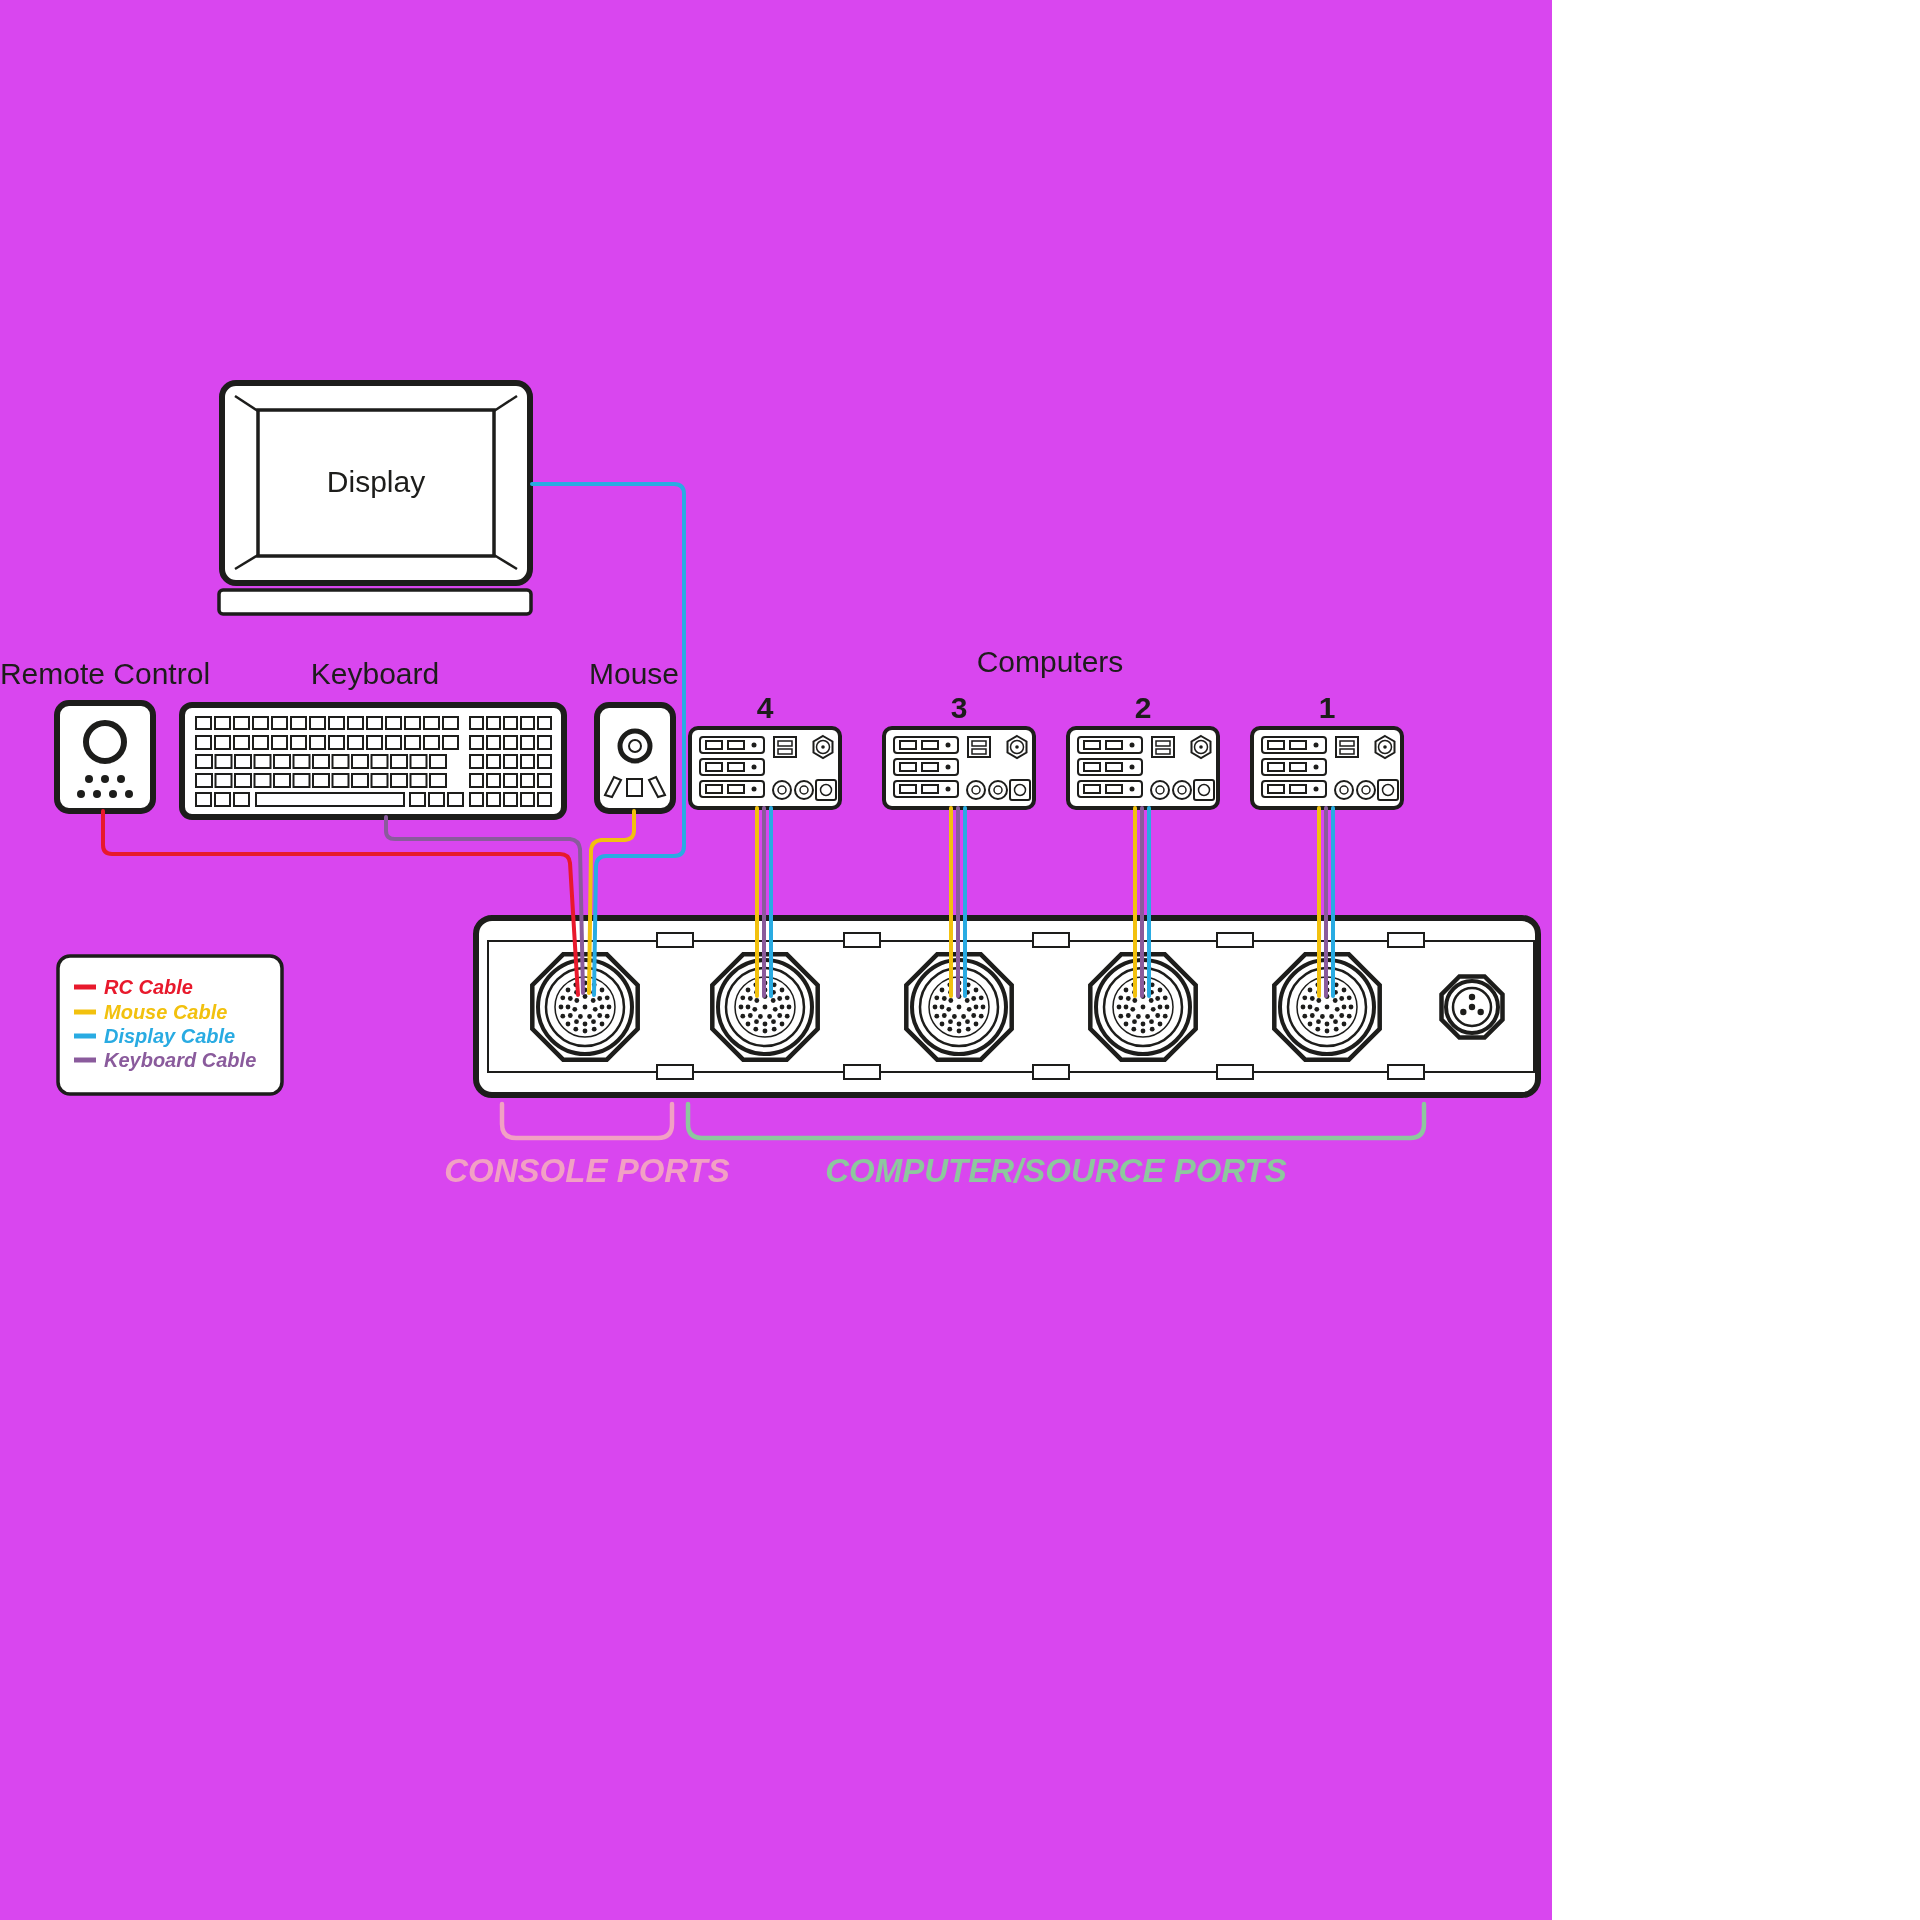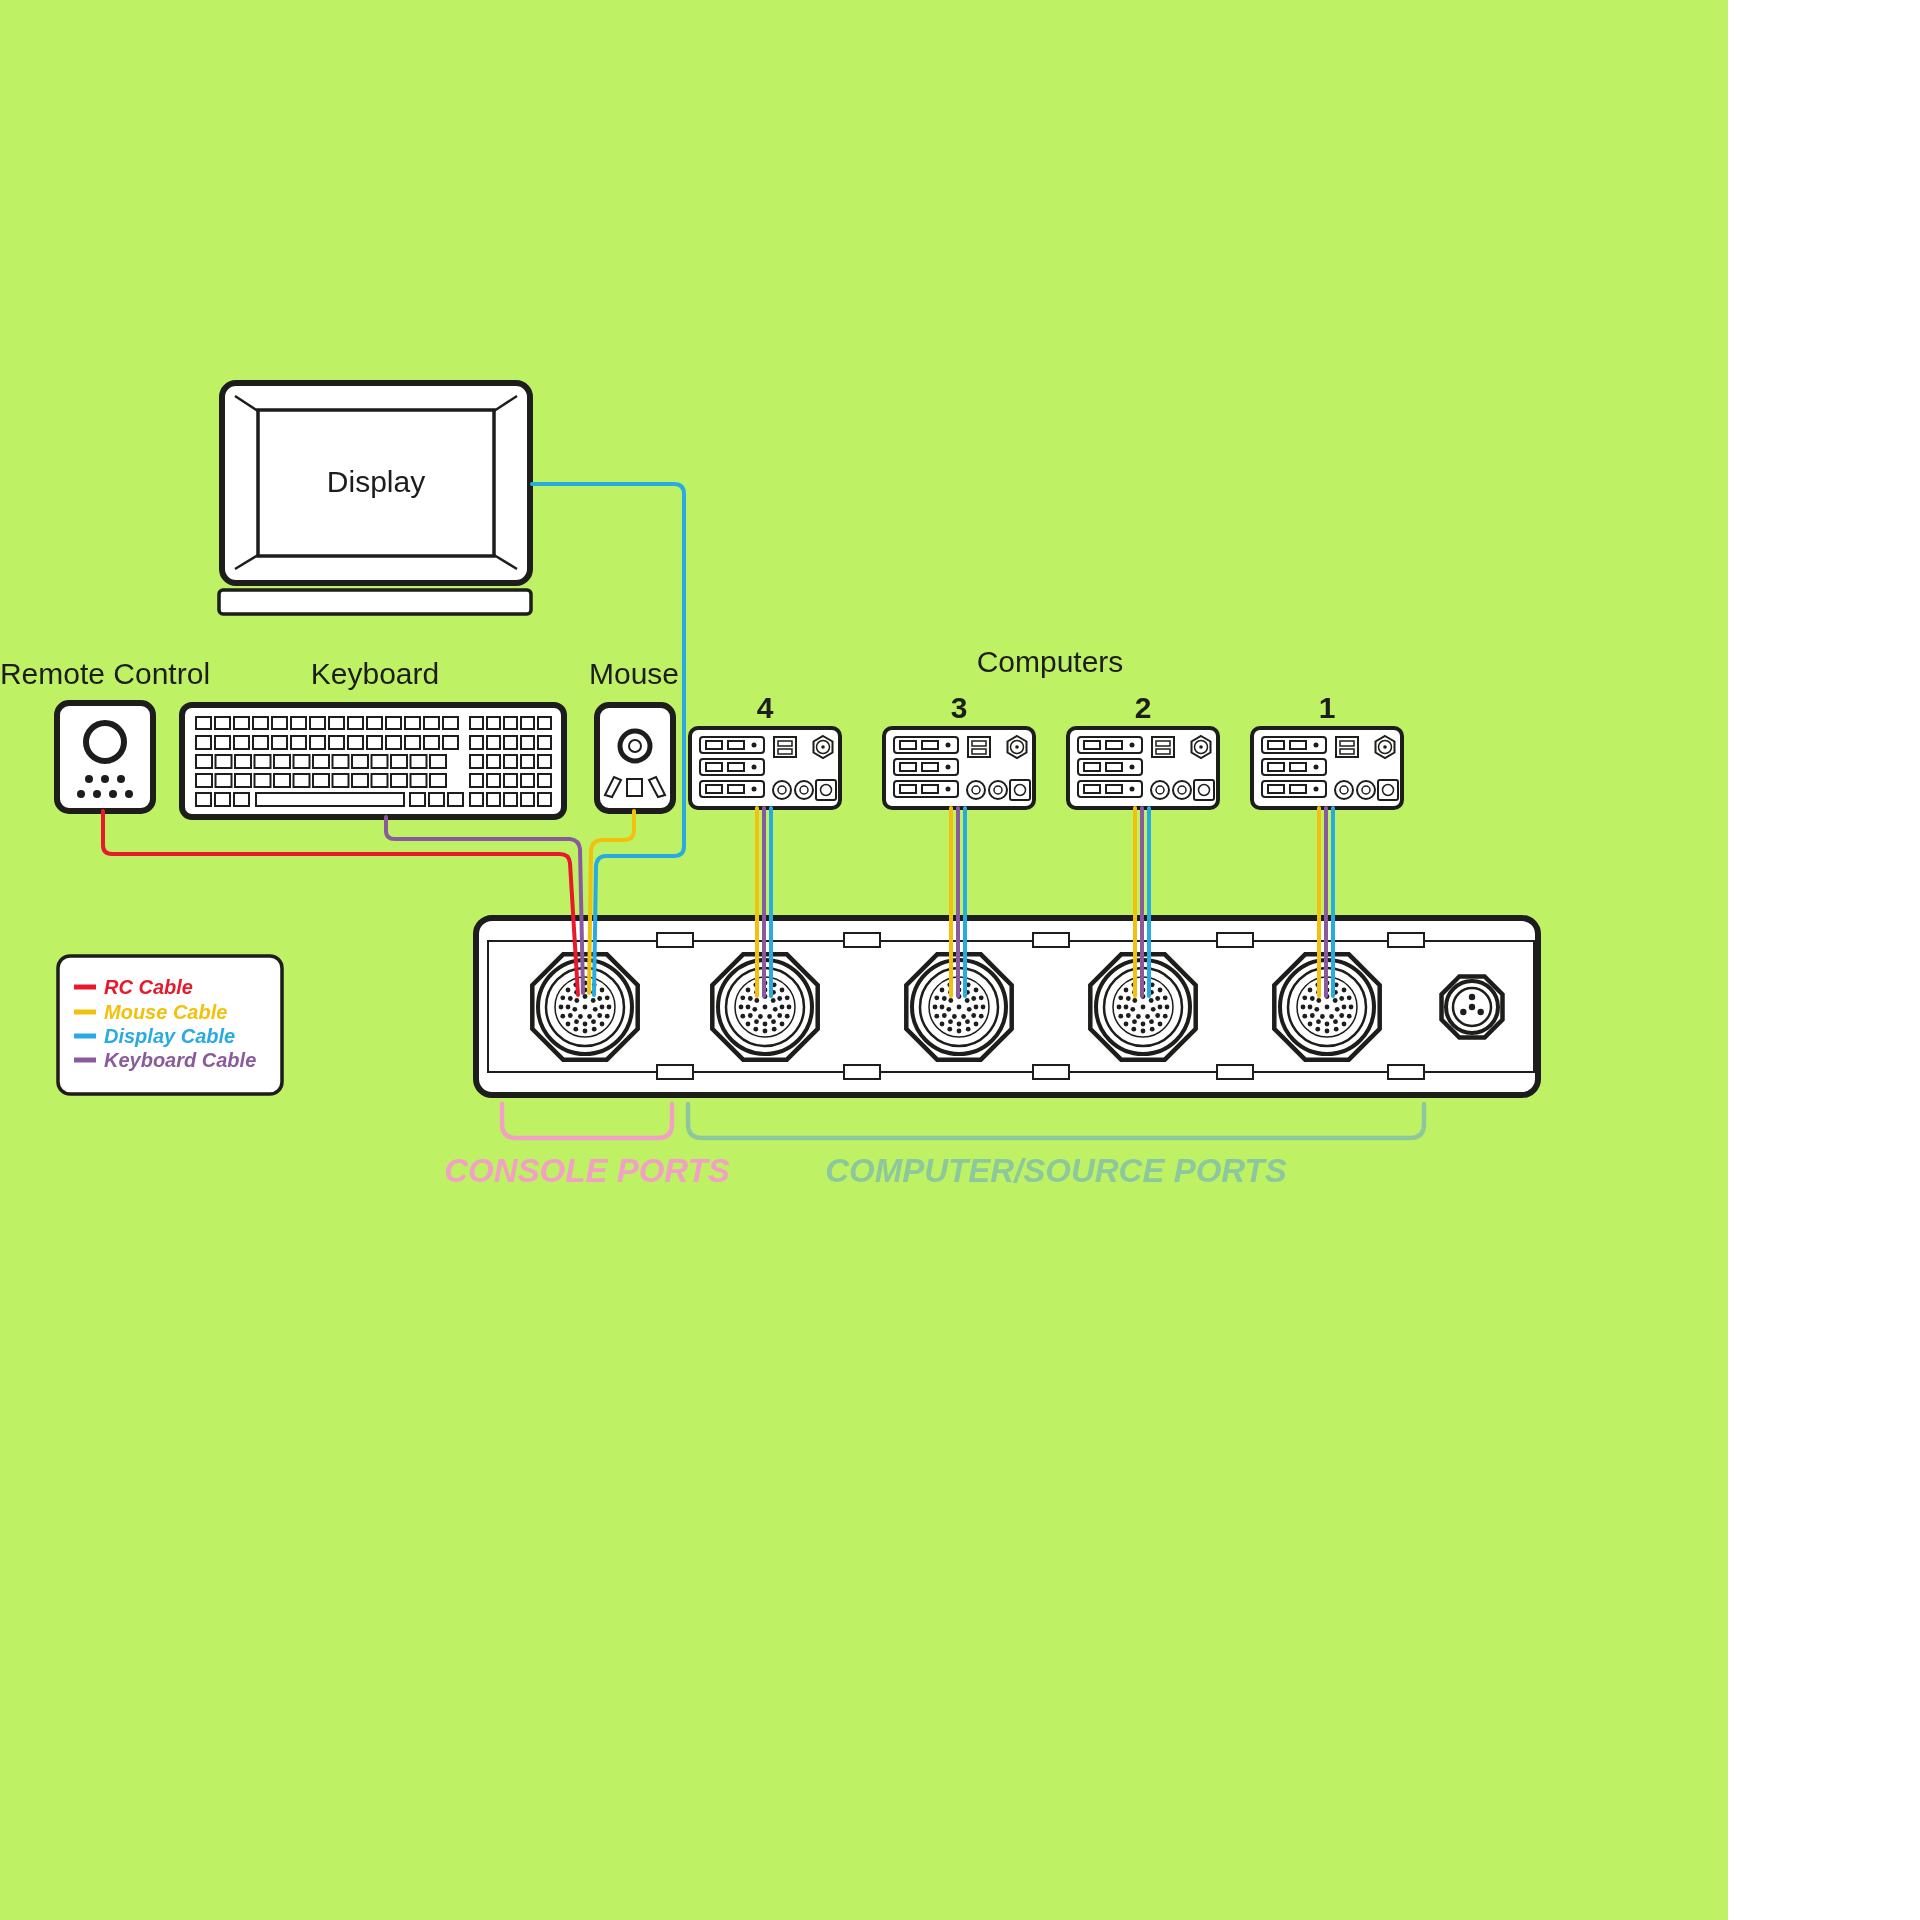--- a/index.html
+++ b/index.html
@@ -1,16 +1,16 @@
 <!DOCTYPE html>
 <html><head>
 <meta charset="utf-8">
 <style>
   html,body{margin:0;padding:0;background:#ffffff;}
-  .canvas{width:1728px;height:1920px;background:#bef264;position:relative;font-family:"Liberation Sans",sans-serif;}
+  .canvas{width:1552px;height:1920px;background:#d946ef;position:relative;font-family:"Liberation Sans",sans-serif;}
   svg{display:block;}
   .o6{fill:#ffffff;stroke:#1d1d1b;stroke-width:6;}
   .o4{fill:#ffffff;stroke:#1d1d1b;stroke-width:4;}
   .o3{fill:#ffffff;stroke:#1d1d1b;stroke-width:3.5;}
   .o2{fill:#ffffff;stroke:#1d1d1b;stroke-width:2;}
   .o15{fill:none;stroke:#1d1d1b;stroke-width:1.5;}
   .thin{stroke:#1d1d1b;stroke-width:2.5;fill:none;}
   .dark{fill:#1d1d1b;}
   .key{fill:#ffffff;stroke:#1d1d1b;stroke-width:2;}
   .oct{fill:#ffffff;stroke:#1d1d1b;stroke-width:4.5;}

